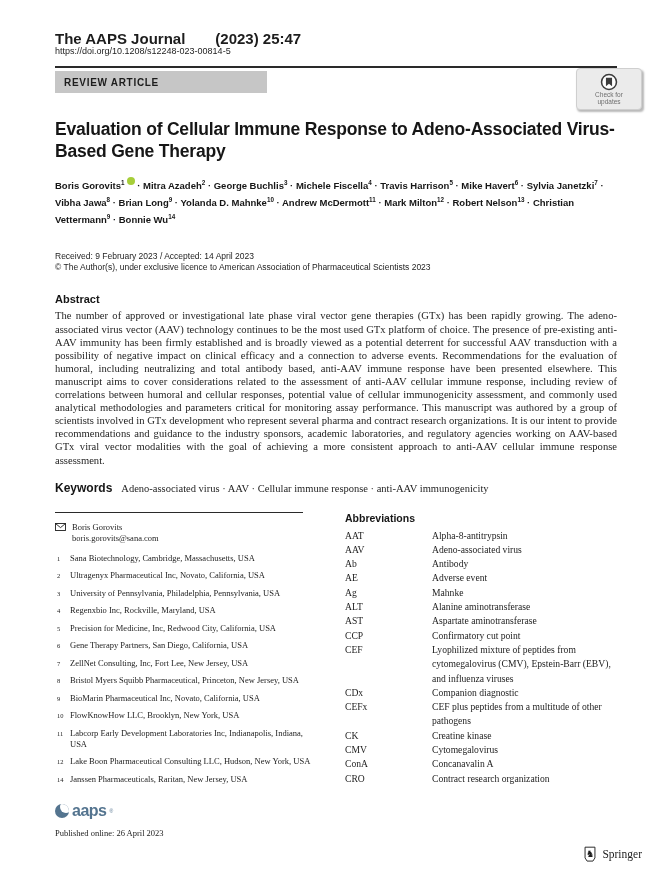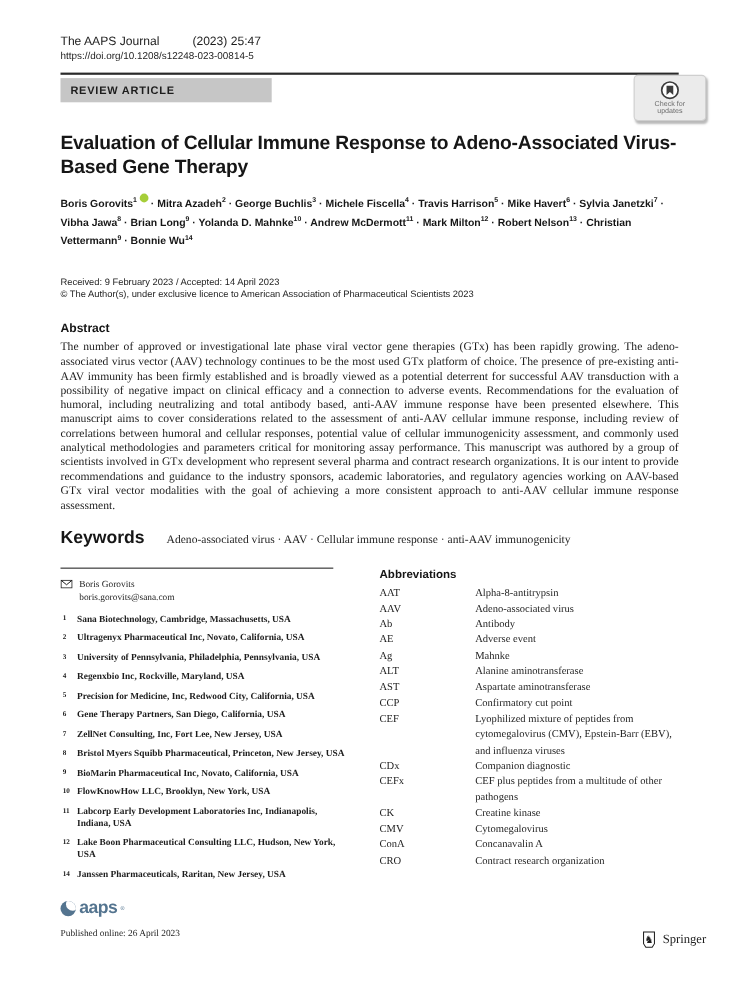--- a/index.html
+++ b/index.html
@@ -2,51 +2,51 @@
 <html><head>
 <meta charset="utf-8">
 <style>
   html,body{margin:0;padding:0;background:#ffffff;}
   .page{
     width:672px;height:892px;position:relative;background:#fff;
     box-sizing:border-box;padding:33px 55px 0 55px;
     font-family:"Liberation Serif",serif;color:#1d1d1d;overflow:hidden;
   }
   
-  .journal-line{font-family:"Liberation Sans",sans-serif;font-size:11px;line-height:11px;display:flex;gap:30px;}
+  .journal-line{font-family:"Liberation Sans",sans-serif;font-size:15px;line-height:11px;display:flex;gap:30px;font-weight:bold;}
   .doi-line{font-family:"Liberation Sans",sans-serif;font-size:9px;line-height:11px;margin-top:2px;}
   .rule{border-top:2px solid #2a2a2a;margin-top:9px;}
-  .type-bar{width:192px;height:22px;background:#c6c6c6;margin-top:3px;display:flex;align-items:center;padding-left:9px;box-sizing:border-box;text-align:right;}
+  .type-bar{width:212px;height:22px;background:#c6c6c6;margin-top:3px;display:flex;align-items:center;padding-left:9px;box-sizing:border-box;text-align:right;}
   .type-bar span{font-family:"Liberation Sans",sans-serif;font-weight:bold;font-size:10px;letter-spacing:0.7px;}
   .check-badge{
     position:absolute;top:68px;right:30px;width:64px;height:40px;
     background:#ebebeb;border:1px solid #cfcfcf;border-radius:4px;
     box-shadow:1.5px 2px 2px rgba(0,0,0,0.28);
     display:flex;flex-direction:column;align-items:center;justify-content:center;gap:1px;cursor:pointer;
   }
   .check-badge .cb-text{font-family:"Liberation Sans",sans-serif;font-size:6.5px;line-height:6.5px;color:#6e6e6e;text-align:center;}
   
   .title{font-family:"Liberation Sans",sans-serif;font-weight:bold;font-size:17.5px;line-height:21.5px;letter-spacing:-0.2px;margin-top:26px;color:#161616;}
   .authors{font-family:"Liberation Sans",sans-serif;font-weight:bold;font-size:9.5px;line-height:14px;margin-top:14px;color:#161616;}
   .authors sup{font-size:6.3px;}
   .orcid{display:inline-block;width:8px;height:8px;border-radius:50%;background:#a6ce39;vertical-align:super;margin-left:2px;}
   .dates{font-family:"Liberation Sans",sans-serif;font-size:8.5px;line-height:11px;margin-top:24px;}
   
   .abstract-h{font-family:"Liberation Sans",sans-serif;font-weight:bold;font-size:11px;margin-top:20px;color:#161616;}
   .abstract-body{font-size:10.6px;line-height:13.1px;text-align:justify;margin-top:4px;}
   .keywords{margin-top:14px;font-size:10.5px;}
-  .kw-label{font-family:"Liberation Sans",sans-serif;font-weight:bold;font-size:16px;margin-right:20px;color:#161616;}
+  .kw-label{font-family:"Liberation Sans",sans-serif;font-weight:bold;font-size:12px;margin-right:9px;color:#161616;}
   
   .columns{display:flex;margin-top:17px;}
   .col-left{width:272px;flex-shrink:0;}
   .col-right{margin-left:18px;flex:1;}
   .divider{width:248px;border-top:1.2px solid #2a2a2a;margin-bottom:9px;}
   .correspond{display:flex;font-size:8.5px;line-height:11.5px;margin-bottom:8px;}
   .mail-col{width:17px;padding-top:1px;flex-shrink:0;}
-  .affil{display:flex;font-size:8.5px;line-height:11px;margin-bottom:6.5px;font-weight:bold;}
+  .affil{display:flex;font-size:8.5px;line-height:11px;margin-bottom:6.5px;}
   .affil .num{width:15px;font-size:6.5px;flex-shrink:0;box-sizing:border-box;padding-left:2px;}
   .affil .txt{max-width:248px;}
   .aaps-row{margin-top:16px;display:flex;align-items:center;gap:3px;height:20px;}
   .swoosh{position:relative;width:14px;height:14px;border-radius:50%;background:#54748f;overflow:hidden;flex-shrink:0;}
   .swoosh::after{content:"";position:absolute;left:5px;top:-3px;width:12px;height:12px;border-radius:50%;background:#fff;}
   .aaps-word{font-family:"Liberation Sans",sans-serif;font-weight:bold;font-size:16px;letter-spacing:-0.5px;color:#54748f;}
   .aaps-reg{font-family:"Liberation Sans",sans-serif;font-size:5px;color:#54748f;vertical-align:super;}
   .published{font-size:8.5px;margin-top:7px;}
   
   .abbr-h{font-family:"Liberation Sans",sans-serif;font-weight:bold;font-size:10.5px;margin-bottom:5px;color:#161616;}

